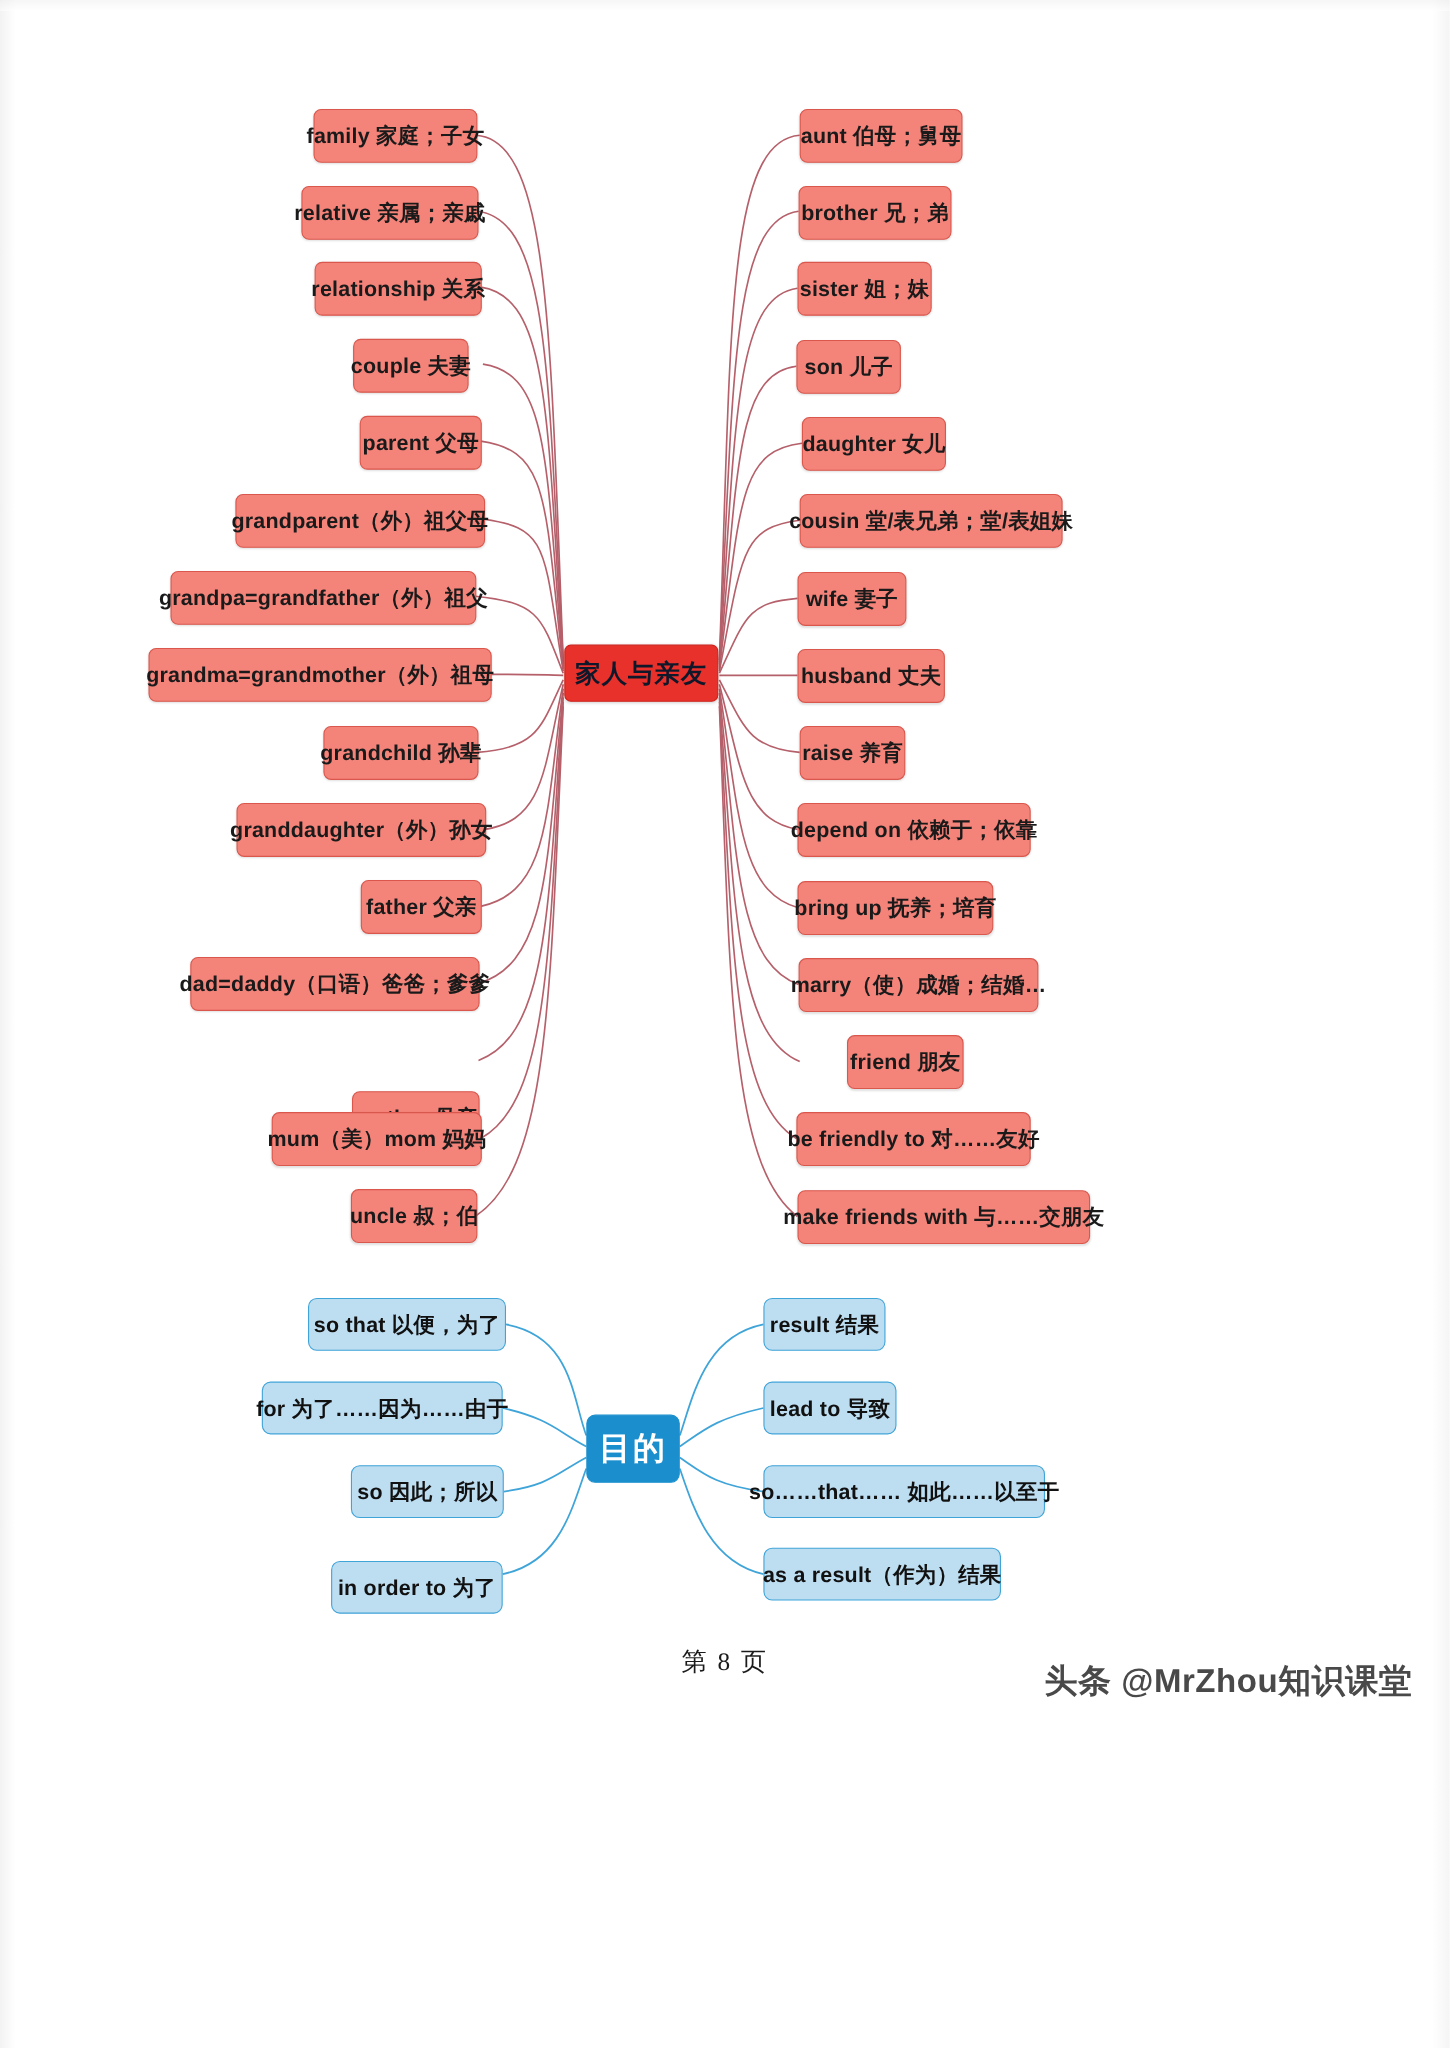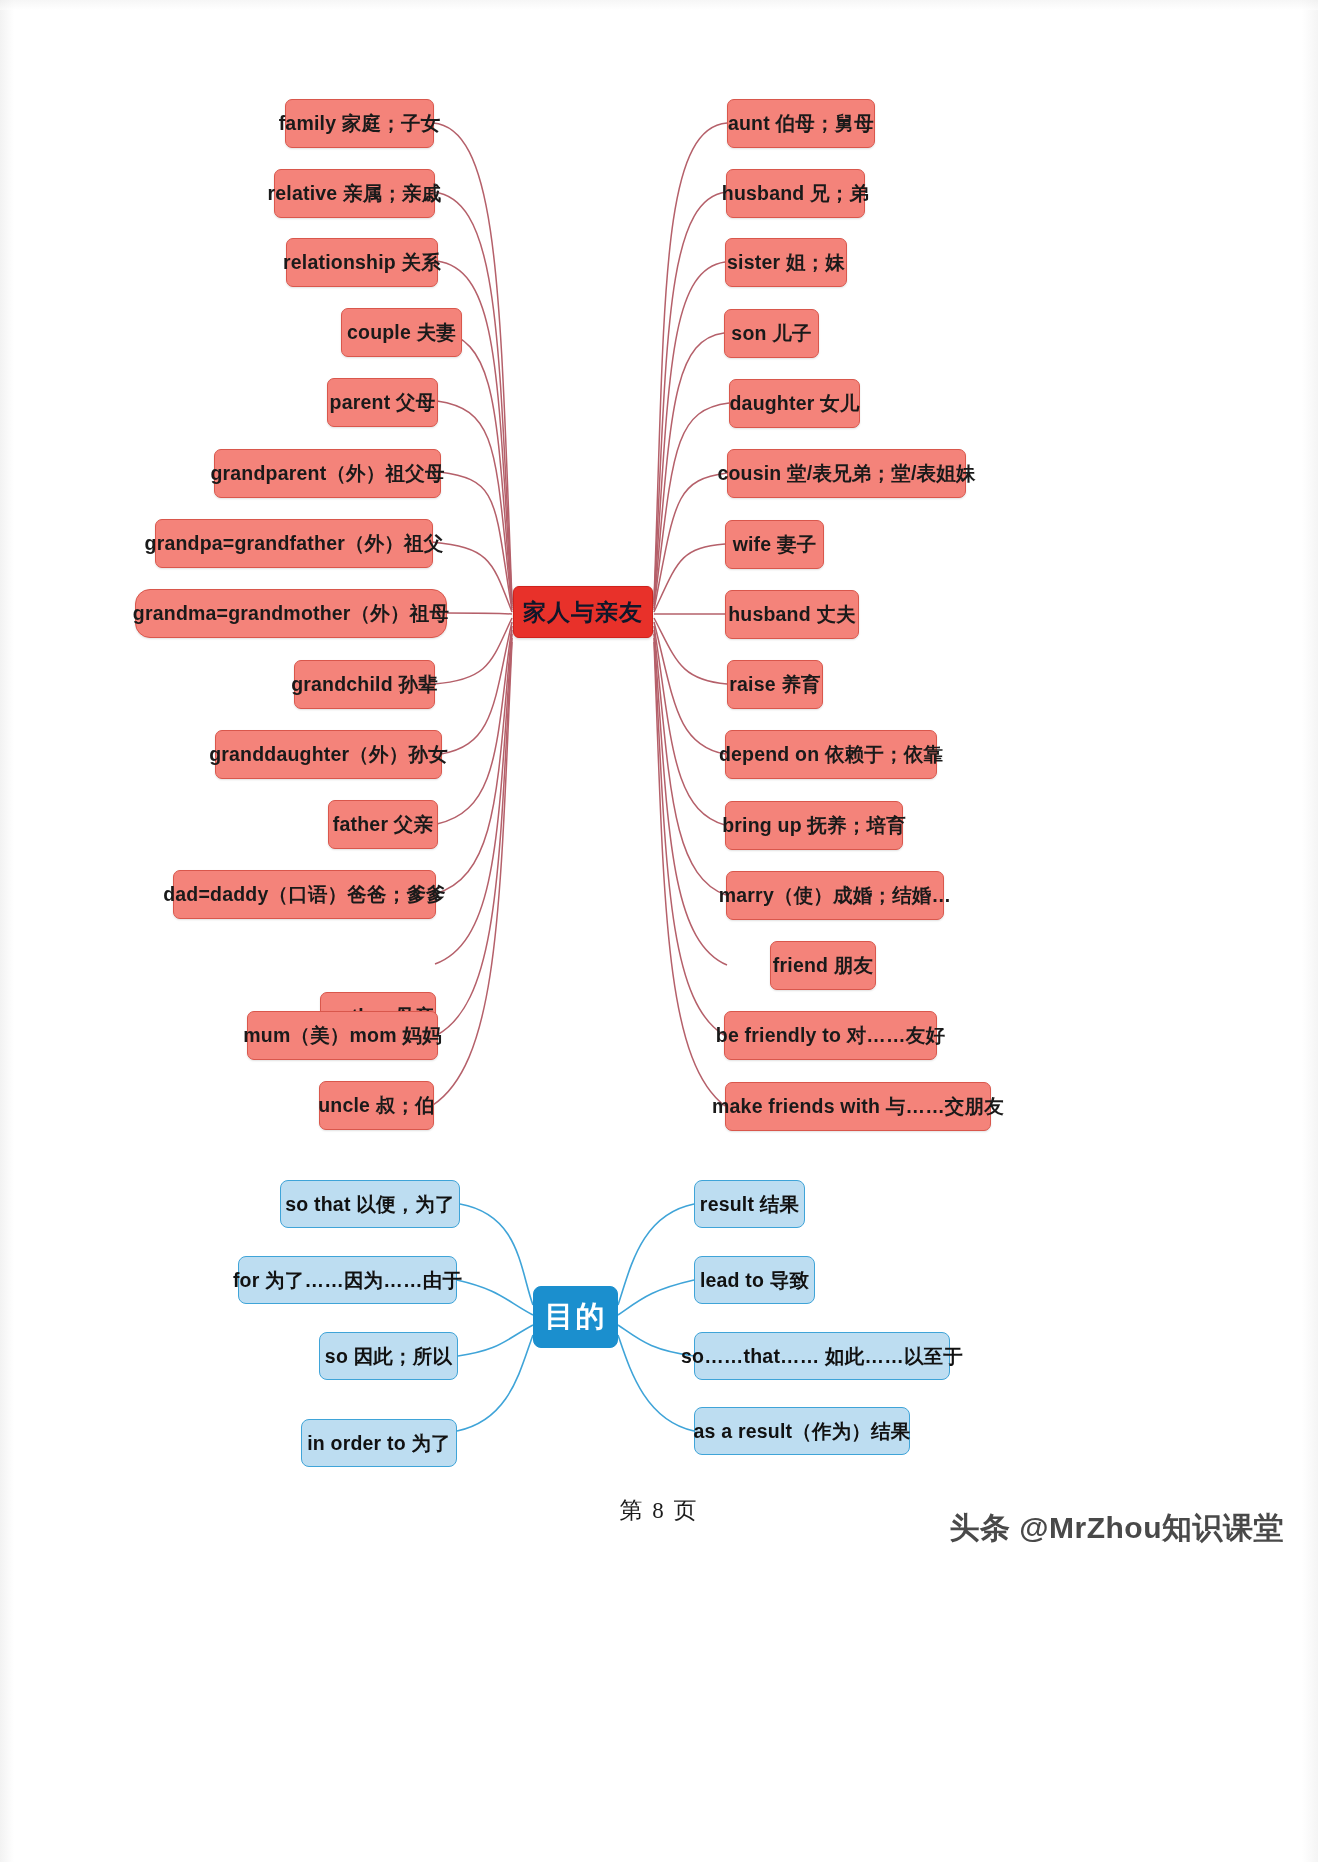--- a/index.html
+++ b/index.html
@@ -186,35 +186,35 @@
       <path d="M694,1356 C650,1350 640,1340 618,1325"></path>
       <path d="M694,1431 C645,1420 630,1370 618,1335"></path>
     </g>
   </svg>
 
   <div class="node n-red-center" style="left:513px; top:586px; width:140px;">家人与亲友</div>
 
   <div class="node n-red" style="left:285px; top:99px; width:149px;">family 家庭；子女</div>
   <div class="node n-red" style="left:274px; top:169px; width:161px;">relative 亲属；亲戚</div>
   <div class="node n-red" style="left:286px; top:238px; width:152px;">relationship 关系</div>
-  <div class="node n-red" style="left:341px; top:308px; width:121px;">couple 夫妻</div>
+  <div class="node n-red" style="left:321px; top:308px; width:105px;">couple 夫妻</div>
   <div class="node n-red" style="left:327px; top:378px; width:111px;">parent 父母</div>
   <div class="node n-red" style="left:214px; top:449px; width:227px;">grandparent（外）祖父母</div>
   <div class="node n-red" style="left:155px; top:519px; width:278px;">grandpa=grandfather（外）祖父</div>
-  <div class="node n-red" style="left:135px; top:589px; width:312px;border-radius:15px;">grandma=grandmother（外）祖母</div>
+  <div class="node n-red" style="left:135px; top:589px; width:312px;">grandma=grandmother（外）祖母</div>
   <div class="node n-red" style="left:294px; top:660px; width:141px;">grandchild 孙辈</div>
   <div class="node n-red" style="left:215px; top:730px; width:227px;">granddaughter（外）孙女</div>
   <div class="node n-red" style="left:328px; top:800px; width:110px;">father 父亲</div>
   <div class="node n-red" style="left:173px; top:870px; width:263px;">dad=daddy（口语）爸爸；爹爹</div>
   <div class="node n-red" style="left:320px; top:992px; width:116px;">mother 母亲</div>
   <div class="node n-red" style="left:247px; top:1011px; width:191px;">mum（美）mom 妈妈</div>
   <div class="node n-red" style="left:319px; top:1081px; width:115px;">uncle 叔；伯</div>
 
   <div class="node n-red" style="left:727px; top:99px; width:148px;">aunt 伯母；舅母</div>
-  <div class="node n-red" style="left:726px; top:169px; width:139px;">husband 兄；弟</div>
+  <div class="node n-red" style="left:726px; top:169px; width:139px;">brother 兄；弟</div>
   <div class="node n-red" style="left:725px; top:238px; width:122px;">sister 姐；妹</div>
   <div class="node n-red" style="left:724px; top:309px; width:95px;">son 儿子</div>
   <div class="node n-red" style="left:729px; top:379px; width:131px;">daughter 女儿</div>
   <div class="node n-red" style="left:727px; top:449px; width:239px;">cousin 堂/表兄弟；堂/表姐妹</div>
   <div class="node n-red" style="left:725px; top:520px; width:99px;">wife 妻子</div>
   <div class="node n-red" style="left:725px; top:590px; width:134px;">husband 丈夫</div>
   <div class="node n-red" style="left:727px; top:660px; width:96px;">raise 养育</div>
   <div class="node n-red" style="left:725px; top:730px; width:212px;">depend on 依赖于；依靠</div>
   <div class="node n-red" style="left:725px; top:801px; width:178px;">bring up 抚养；培育</div>
   <div class="node n-red" style="left:726px; top:871px; width:218px;">marry（使）成婚；结婚…</div>

